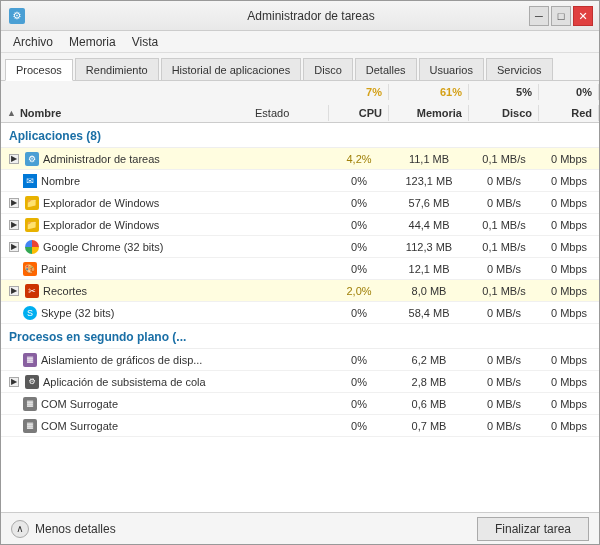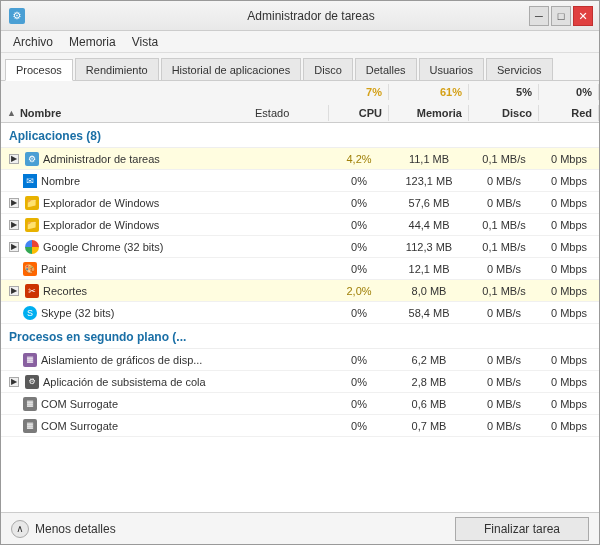--- a/index.html
+++ b/index.html
@@ -264,21 +264,21 @@
       border-radius: 50%;
       display: flex;
       align-items: center;
       justify-content: center;
       font-size: 10px;
       background: #e8e8e8;
     }
     .finalize-btn {
       background: #e8e8e8;
       border: 1px solid #aaa;
-      padding: 4px 28px;
+      padding: 4px 17px;
       font-size: 12px;
       cursor: pointer;
       color: #333;
     }
   </style>
 </head>
 <body>
 
 <div class="window">
 

